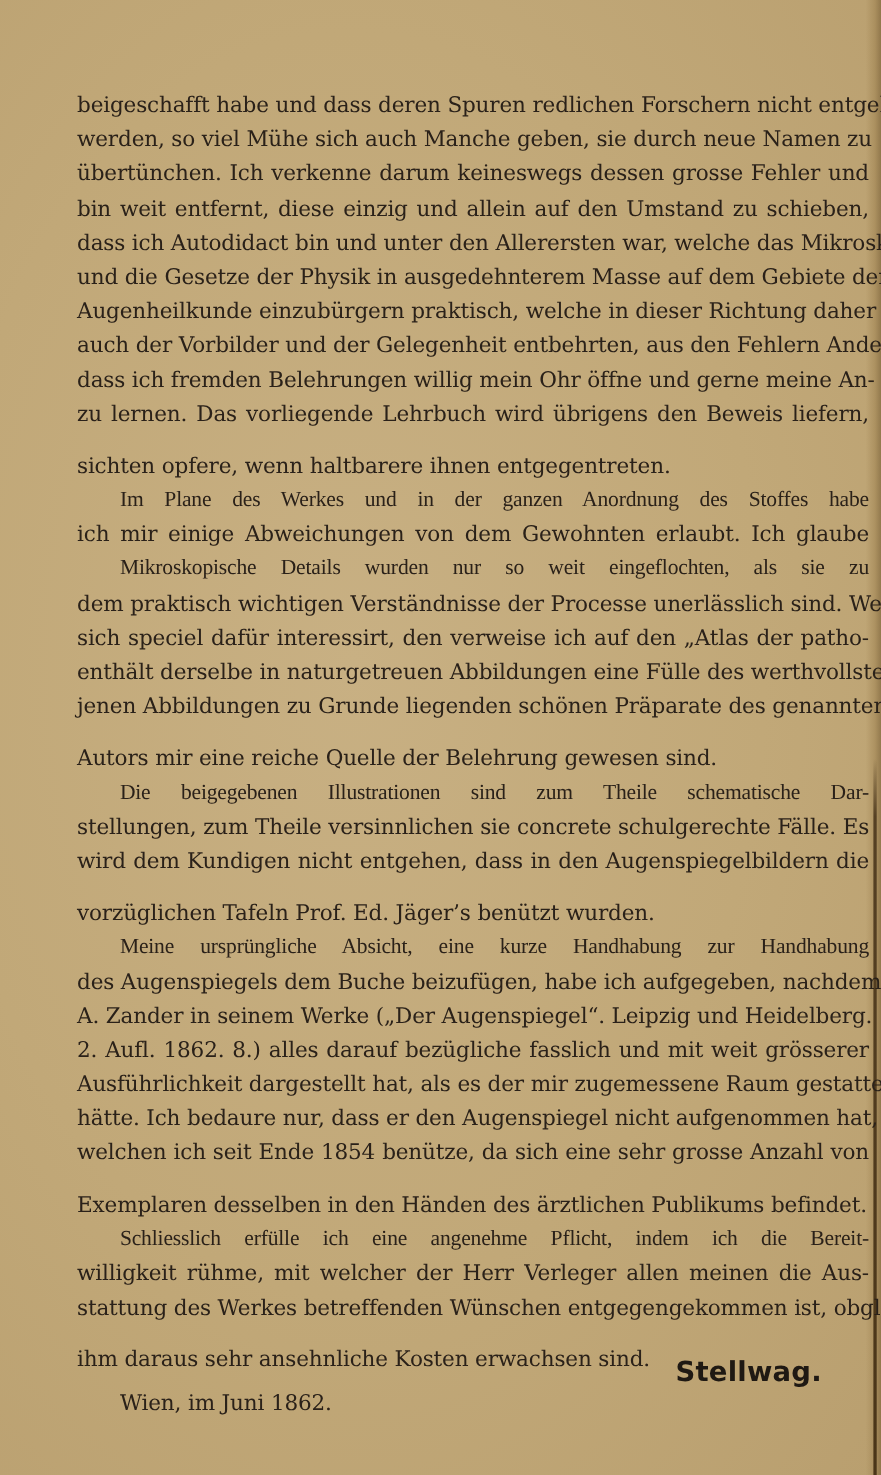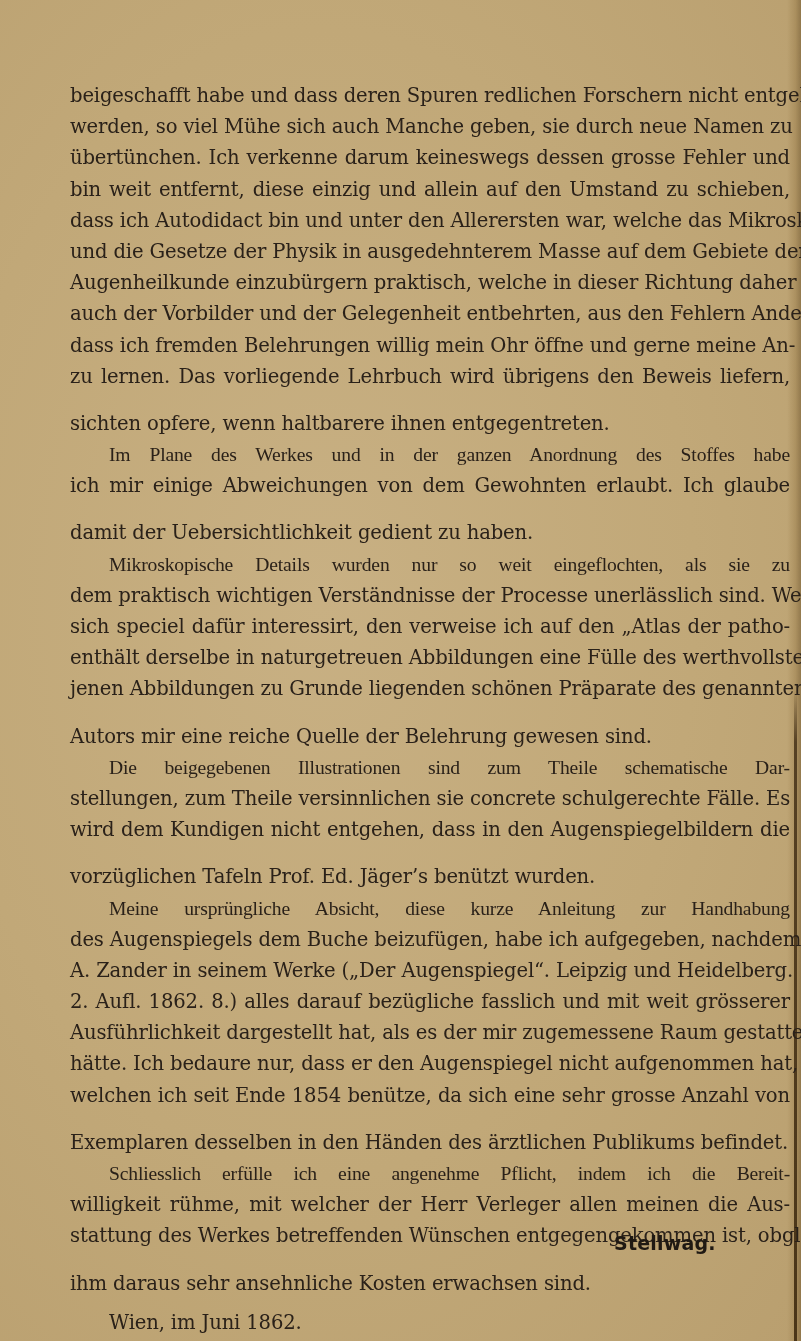--- a/index.html
+++ b/index.html
@@ -67,21 +67,21 @@
     padding-left: 39px;
     margin-top: 8px;
     text-align-last: left;
   }
   .signature {
     position: absolute;
     left: 614px;
     top: 1232px;
     font-family: "DejaVu Sans", sans-serif;
     font-weight: bold;
-    font-size: 19px;
+    font-size: 25px;
     color: #1f1913;
     letter-spacing: 0.2px;
   }
 </style>
 </head>
 <body>
 
 <div class="page">
   <div class="edge-shadow"></div>
   <div class="edge-line"></div>
@@ -94,35 +94,34 @@
     <span class="line">dass ich Autodidact bin und unter den Allerersten war, welche das Mikroskop</span>
     <span class="line">und die Gesetze der Physik in ausgedehnterem Masse auf dem Gebiete der</span>
     <span class="line">Augenheilkunde einzubürgern praktisch, welche in dieser Richtung daher</span>
     <span class="line">auch der Vorbilder und der Gelegenheit entbehrten, aus den Fehlern Anderer</span>
     <span class="line">dass ich fremden Belehrungen willig mein Ohr öffne und gerne meine An-</span>
     <span class="line">zu lernen. Das vorliegende Lehrbuch wird übrigens den Beweis liefern,</span>
     <span class="line last">sichten opfere, wenn haltbarere ihnen entgegentreten.</span>
 
     <span class="line indent">Im Plane des Werkes und in der ganzen Anordnung des Stoffes habe</span>
     <span class="line">ich mir einige Abweichungen von dem Gewohnten erlaubt. Ich glaube</span>
-    <span class="line last">damit der Uebersichtlichkeit gedient zu haben.</span>
 
     <span class="line indent">Mikroskopische Details wurden nur so weit eingeflochten, als sie zu</span>
     <span class="line">dem praktisch wichtigen Verständnisse der Processe unerlässlich sind. Wer</span>
     <span class="line">sich speciel dafür interessirt, den verweise ich auf den „Atlas der patho-</span>
     <span class="line">enthält derselbe in naturgetreuen Abbildungen eine Fülle des werthvollsten</span>
     <span class="line">jenen Abbildungen zu Grunde liegenden schönen Präparate des genannten</span>
     <span class="line last">Autors mir eine reiche Quelle der Belehrung gewesen sind.</span>
 
     <span class="line indent">Die beigegebenen Illustrationen sind zum Theile schematische Dar-</span>
     <span class="line">stellungen, zum Theile versinnlichen sie concrete schulgerechte Fälle. Es</span>
     <span class="line">wird dem Kundigen nicht entgehen, dass in den Augenspiegelbildern die</span>
     <span class="line last">vorzüglichen Tafeln Prof. Ed. Jäger’s benützt wurden.</span>
 
-    <span class="line indent">Meine ursprüngliche Absicht, diese kurze Anleitung zur Handhabung</span>
+    <span class="line indent">Meine ursprüngliche Absicht, eine kurze Handhabung zur Handhabung</span>
     <span class="line">des Augenspiegels dem Buche beizufügen, habe ich aufgegeben, nachdem</span>
     <span class="line">A. Zander in seinem Werke („Der Augenspiegel“. Leipzig und Heidelberg.</span>
     <span class="line">2. Aufl. 1862. 8.) alles darauf bezügliche fasslich und mit weit grösserer</span>
     <span class="line">Ausführlichkeit dargestellt hat, als es der mir zugemessene Raum gestattet</span>
     <span class="line">hätte. Ich bedaure nur, dass er den Augenspiegel nicht aufgenommen hat,</span>
     <span class="line">welchen ich seit Ende 1854 benütze, da sich eine sehr grosse Anzahl von</span>
     <span class="line last">Exemplaren desselben in den Händen des ärztlichen Publikums befindet.</span>
 
     <span class="line indent">Schliesslich erfülle ich eine angenehme Pflicht, indem ich die Bereit-</span>
     <span class="line">willigkeit rühme, mit welcher der Herr Verleger allen meinen die Aus-</span>

